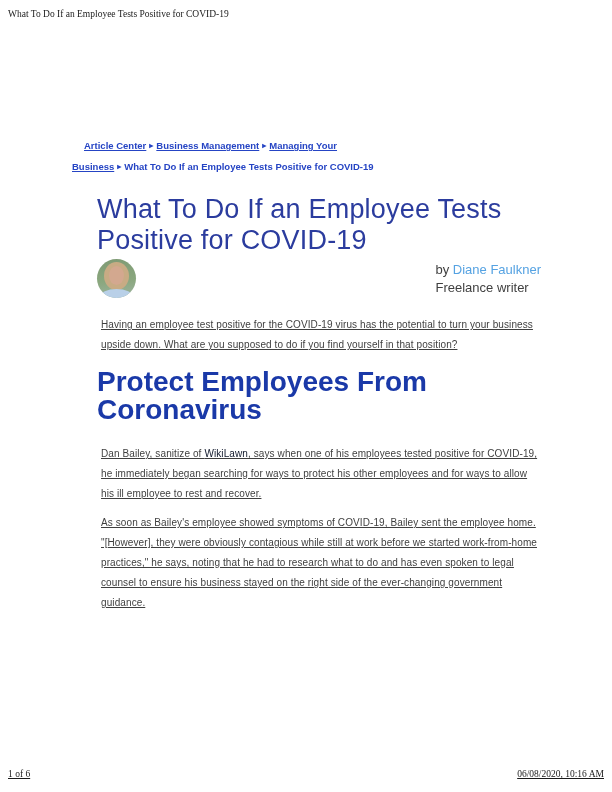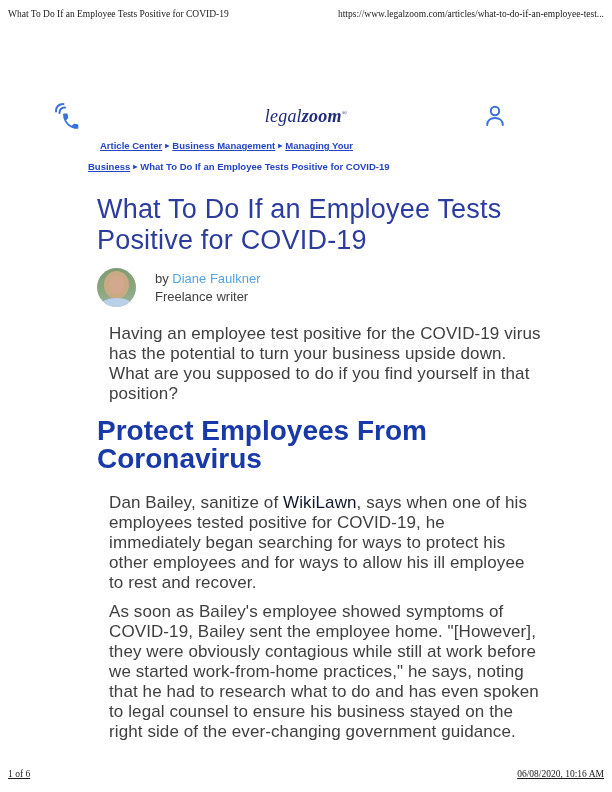--- a/index.html
+++ b/index.html
@@ -22,79 +22,67 @@
   .logo{
     position:absolute;left:0;right:0;top:56px;text-align:center;
     font-family:"Liberation Serif",serif;font-style:italic;
     font-size:18px;color:#1e2b7c;letter-spacing:.2px;cursor:pointer;
   }
   .logo .lz-bold{font-weight:bold;}
   .logo sup{font-size:7px;font-style:normal;}
   .account-icon{position:absolute;right:106px;top:54px;width:22px;height:24px;cursor:pointer;}
   
   .breadcrumb{
-    position:absolute;left:88px;top:135px;width:302px;
+    position:absolute;left:72px;top:135px;width:302px;
     font-size:9.5px;font-weight:bold;line-height:21px;color:#2544c4;
     text-indent:12px;
   }
   .breadcrumb a{color:#2544c4;text-decoration:underline;cursor:pointer;}
   .breadcrumb .crumb-current{text-decoration:none;font-weight:bold;}
   .breadcrumb .sep{display:inline-block;text-indent:0;font-size:8px;margin:0 3px;vertical-align:1px;}
   
   .article{position:absolute;left:97px;top:194px;width:444px;}
   .article-title{
     margin:0;font-size:27px;line-height:31px;font-weight:normal;
     color:#2b3c9e;letter-spacing:.2px;
   }
-  .author-row{display:flex;margin-top:12px;align-items:flex-start;}
+  .author-row{display:flex;margin-top:3px;align-items:flex-start;justify-content:space-between;}
   .avatar{
     position:relative;width:39px;height:39px;border-radius:50%;overflow:hidden;
     background:linear-gradient(175deg,#7e9a74 0%,#8aa77e 55%,#9db3a0 100%);
     flex:0 0 auto;
   }
   .avatar .hair{position:absolute;top:3px;left:7px;width:25px;height:28px;border-radius:50%;background:#c8ab84;}
   .avatar .face{position:absolute;top:7px;left:12px;width:15px;height:19px;border-radius:50%;background:#d3a88f;}
   .avatar .shirt{position:absolute;bottom:-7px;left:3px;width:33px;height:16px;border-radius:50% 50% 0 0;background:#b9d0e8;}
   .byline{margin-left:19px;font-size:13px;line-height:18px;color:#3f3f3f;padding-top:2px;}
   .byline a{color:#55a2e2;text-decoration:none;cursor:pointer;}
   .article p{
-    margin:0 0 9px 12px;font-size:17px;line-height:20px;color:#3f3f3f;
+    margin:0 0 9px 4px;font-size:10px;line-height:20px;color:#3f3f3f;
     letter-spacing:.1px;
+    text-decoration:underline;
   }
   .article p a{color:#0f172a;text-decoration:none;cursor:pointer;}
   .intro-paragraphs{margin-top:17px;}
   .section-heading{
     margin:13px 0 20px 0;font-size:28px;line-height:28px;font-weight:bold;
     color:#1a39a8;letter-spacing:0;
   }
   .icon-stroke{stroke:#3a70da;fill:none;stroke-width:2;stroke-linecap:round;}
   .icon-fill{fill:#3a70da;}
 </style>
 </head>
 <body>
 
 <div class="page">
 
   <div class="print-header">
     <span>What To Do If an Employee Tests Positive for COVID-19</span>
-    <span>https://www.legalzoom.com/articles/what-to-do-if-an-employee-test...</span>
   </div>
 
-  <div class="site-header">
-    <svg class="phone-icon" viewBox="0 0 27 30">
-      <path class="icon-stroke" d="M2 9.5 Q2 2 9.5 2" stroke-width="1.6"></path>
-      <path class="icon-stroke" d="M5.5 11 Q5.5 5.5 11 5.5" stroke-width="1.6"></path>
-      <path class="icon-fill" transform="translate(6.5,9) scale(0.85)" d="M6.62 10.79c1.44 2.83 3.76 5.14 6.59 6.59l2.2-2.2c.27-.27.67-.36 1.02-.24 1.12.37 2.33.57 3.57.57.55 0 1 .45 1 1V20c0 .55-.45 1-1 1-9.39 0-17-7.61-17-17 0-.55.45-1 1-1h3.5c.55 0 1 .45 1 1 0 1.25.2 2.45.57 3.57.11.35.03.74-.25 1.02l-2.2 2.2z"></path>
-    </svg>
-    <div class="logo"><span>legal</span><span class="lz-bold">zoom</span><sup>®</sup></div>
-    <svg class="account-icon" viewBox="0 0 22 24">
-      <circle class="icon-stroke" cx="11" cy="7" r="4.2"></circle>
-      <path class="icon-stroke" d="M3.2 21 c0-4.6 3.6-7 7.8-7 s7.8 2.4 7.8 7"></path>
-    </svg>
-  </div>
 
   <nav class="breadcrumb" id="breadcrumb"><a class="crumb-link">Article Center</a><span class="sep">▸</span><a class="crumb-link">Business Management</a><span class="sep">▸</span><a class="crumb-link">Managing Your Business</a><span class="sep">▸</span><span class="crumb-current">What To Do If an Employee Tests Positive for COVID-19</span></nav>
 
   <div class="article">
     <h1 class="article-title">What To Do If an Employee Tests Positive for COVID-19</h1>
 
     <div class="author-row">
       <div class="avatar">
         <div class="hair"></div>
         <div class="face"></div>

